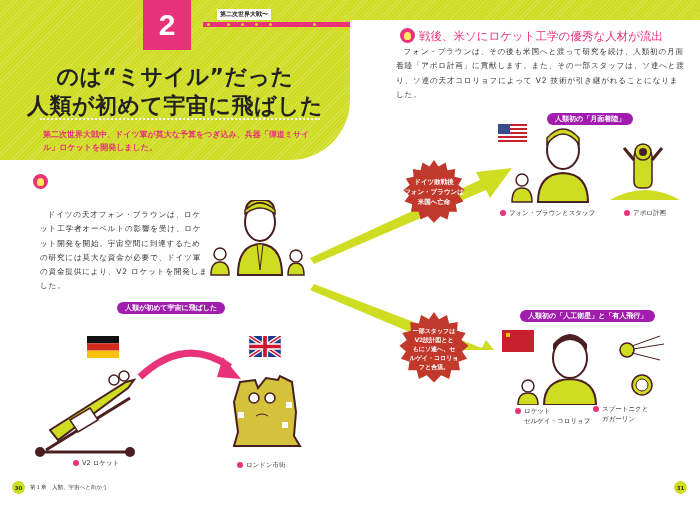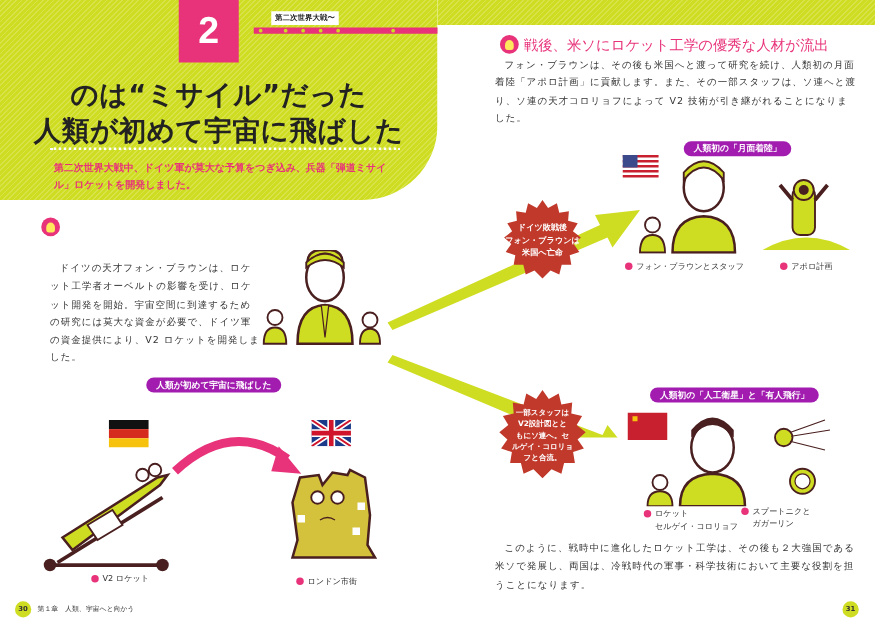--- a/index.html
+++ b/index.html
@@ -203,16 +203,15 @@
 
   <svg class="figure" style="left:612px;top:330px" width="70" height="70" viewBox="0 0 70 70">
     <circle cx="15" cy="20" r="7" fill="#cfdd22" stroke="#4a1f1f" stroke-width="1.5"></circle>
     <path d="M20 16 L48 6 M21 19 L52 14 M20 23 L48 30" stroke="#4a1f1f" stroke-width="1"></path>
     <circle cx="30" cy="55" r="10" fill="#cfdd22" stroke="#4a1f1f" stroke-width="1.5"></circle>
     <circle cx="30" cy="55" r="6" fill="#fff" stroke="#4a1f1f"></circle>
   </svg>
   <div class="caption" style="left:515px;top:406px"><b></b><span>ロケット</span><br><span style="padding-left:9px">セルゲイ・コロリョフ</span></div>
   <div class="caption" style="left:593px;top:404px"><b></b><span>スプートニクと</span><br><span style="padding-left:9px">ガガーリン</span></div>
 
-  <div class="body-text" style="left:396px;top:432px;width:290px;text-indent:1em">このように、戦時中に進化したロケット工学は、その後も２大強国である米ソで発展し、両国は、冷戦時代の軍事・科学技術において主要な役割を担うことになります。</div>
 
   <div class="footer-num" style="left:674px;top:481px">31</div>
 </div>
 
 </body></html>

